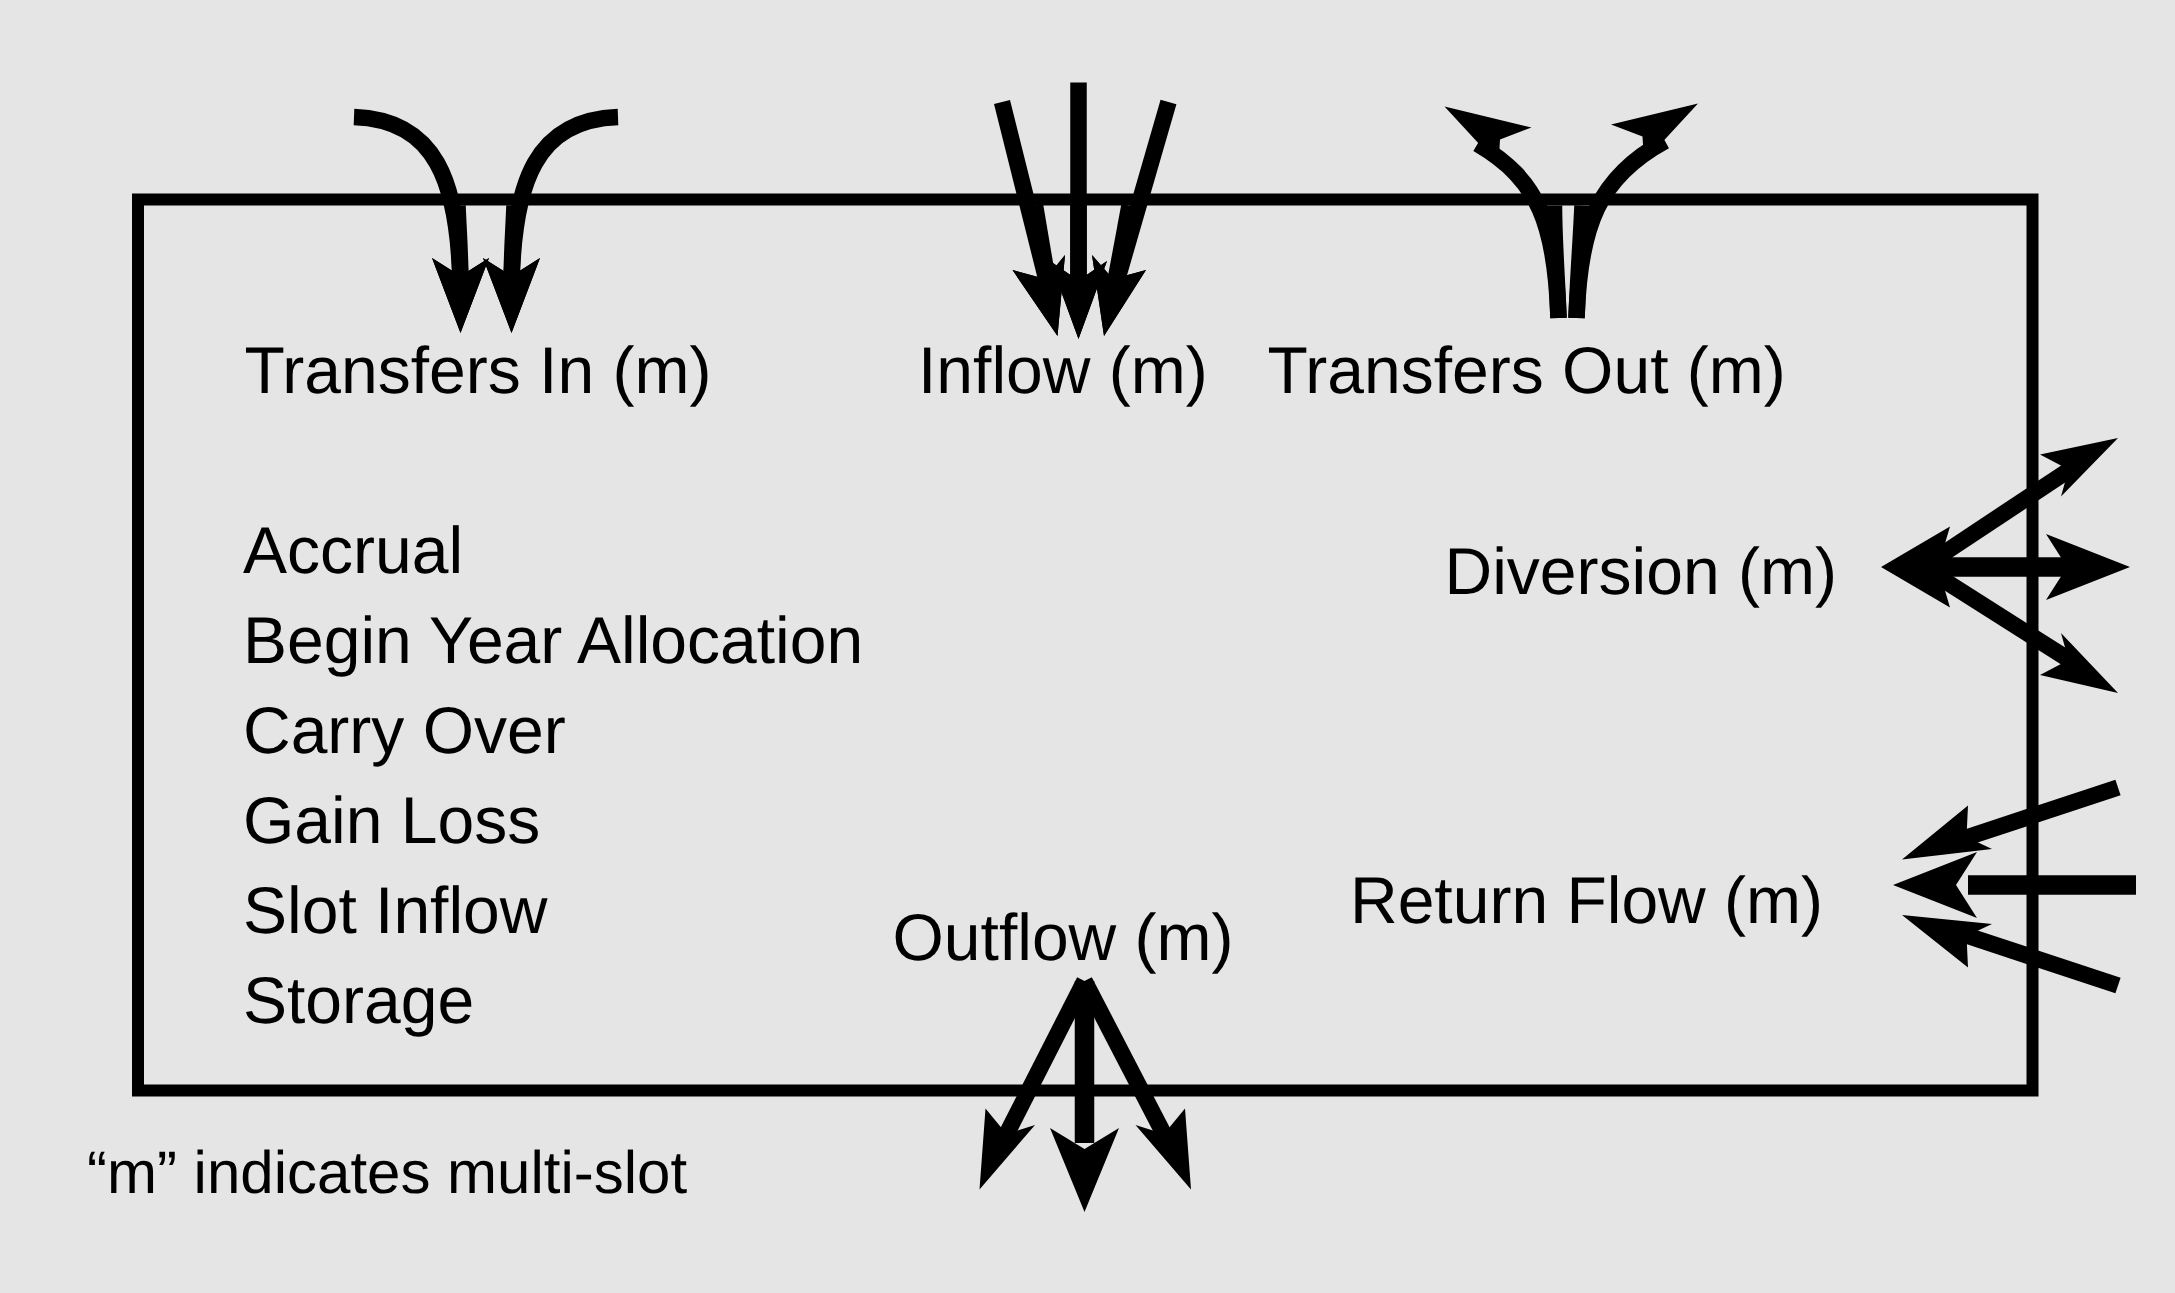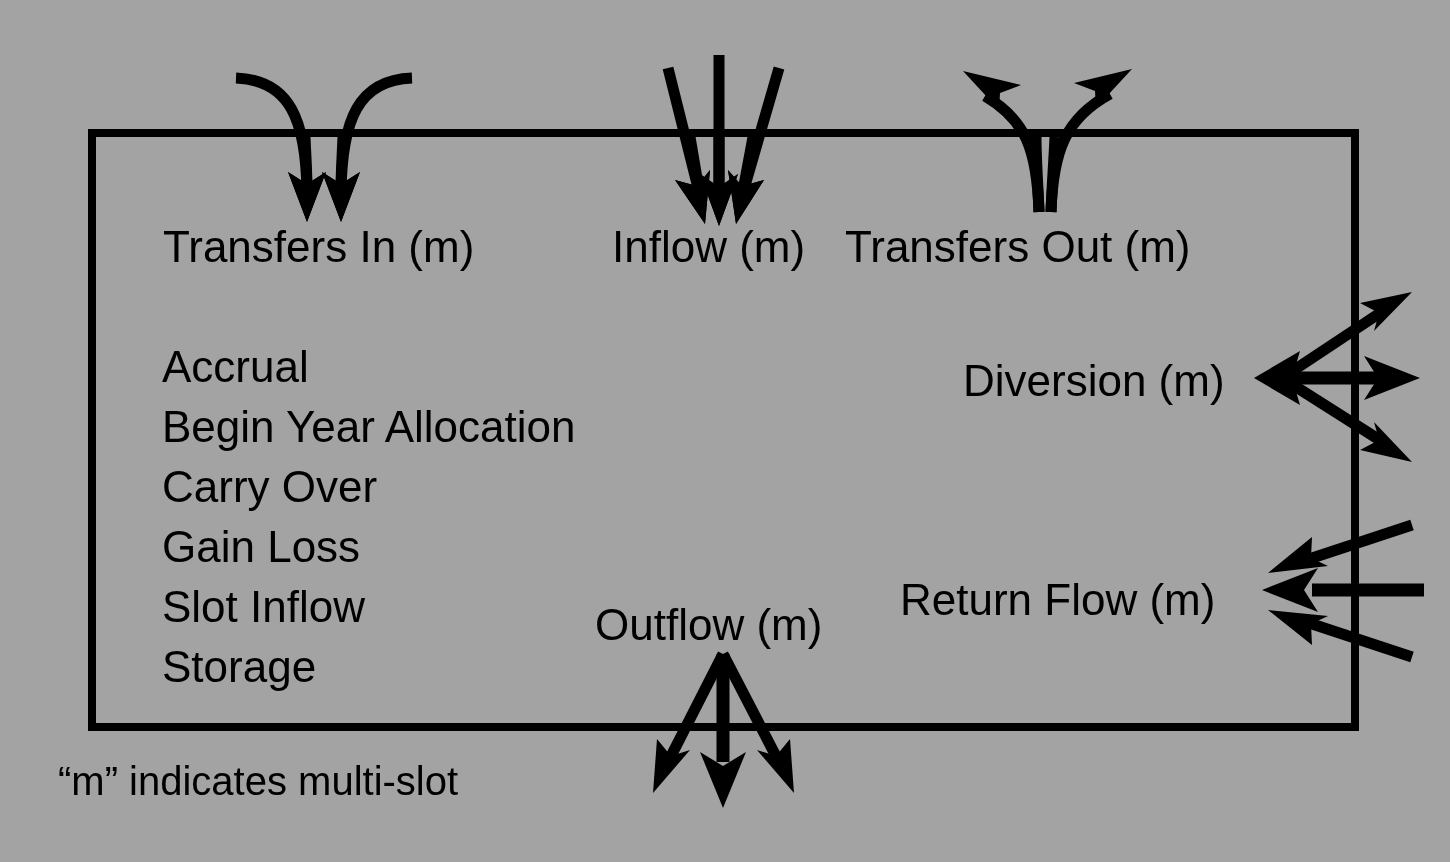--- a/index.html
+++ b/index.html
@@ -5,21 +5,21 @@
 <style>
   html, body {
     margin: 0;
     padding: 0;
     background: #ffffff;
   }
   #stage {
     position: relative;
     width: 1450px;
     height: 862px;
-    background: #a3a3a3;
+    background: #e5e5e5;
     overflow: hidden;
     font-family: "Liberation Sans", sans-serif;
   }
   #diagram-svg {
     position: absolute;
     left: 0;
     top: 0;
     width: 1450px;
     height: 862px;
   }

